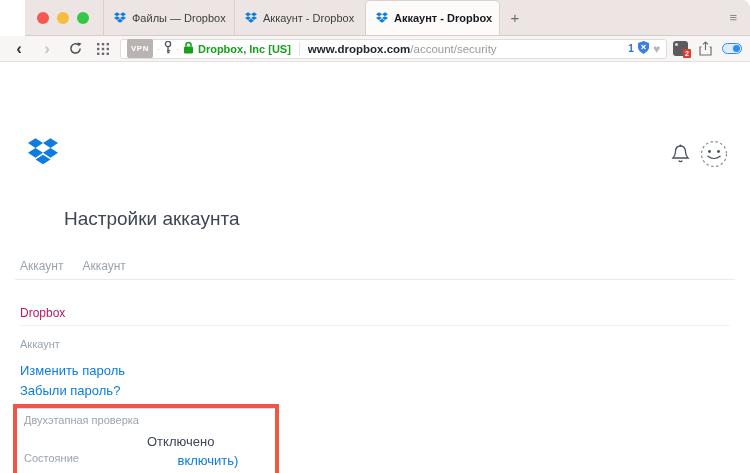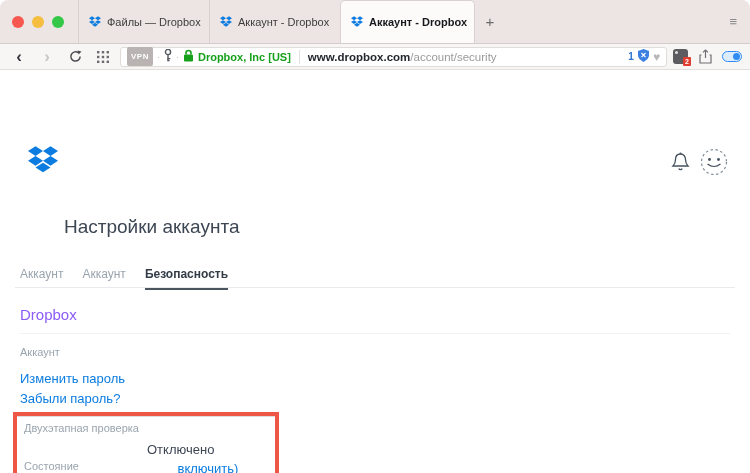--- a/index.html
+++ b/index.html
@@ -1,21 +1,21 @@
 <!DOCTYPE html>
 <html><head>
 <meta charset="utf-8">
 <style>
   * { margin:0; padding:0; box-sizing:border-box; }
   html,body { background:#fff; }
   body { font-family:"Liberation Sans", sans-serif; width:750px; height:473px; overflow:hidden; }
   .window { position:relative; width:750px; height:473px; border-radius:8px 8px 0 0; overflow:hidden; background:#fff; }
 
   
-  .tabbar { display:flex; align-items:stretch; height:44px; background:#ece5e3; border-bottom:1px solid #d4cdcb; }
+  .tabbar { display:flex; align-items:stretch; height:36px; background:#ece5e3; border-bottom:1px solid #d4cdcb;margin-left:25px; }
   .traffic { display:flex; align-items:center; gap:8px; padding:0 14px 0 12px; }
   .light { width:12px; height:12px; border-radius:50%; }
   .light.red { background:#f6574f; }
   .light.yellow { background:#f6be40; }
   .light.green { background:#34c748; }
   .tab { display:flex; align-items:center; gap:6px; width:131px; padding:0 10px; border-left:1px solid #d8d1cf; font-size:11px; color:#3d3d3d; white-space:nowrap; overflow:hidden; }
   .tab.active { width:135px; background:#fcfbfa; border-radius:5px 5px 0 0; border:1px solid #d8d1cf; border-bottom:none; font-weight:bold; color:#17191c; }
   .tab .favicon { flex:0 0 auto; display:flex; }
   .newtab { width:30px; display:flex; align-items:center; justify-content:center; color:#6b6b6b; font-size:15px; }
   .tab-spacer { flex:1; }
@@ -36,21 +36,21 @@
   .ext-btn { position:relative; width:15px; height:15px; background:#5b5b60; border-radius:3px; }
   .ext-btn .badge { position:absolute; right:-3px; bottom:-2px; background:#e03c2f; color:#fff; font-size:7px; font-weight:bold; padding:0 2px; border-radius:1px; line-height:9px; }
   .ext-btn .pin { position:absolute; left:2px; top:2px; width:3px; height:3px; background:#fff; border-radius:50%; opacity:.8;}
   .toggle { width:20px; height:11px; border:1px solid #2f8cf5; border-radius:6px; background:#dcecff; position:relative; }
   .toggle .knob { position:absolute; right:1px; top:1px; width:7px; height:7px; border-radius:50%; background:#2f8cf5; }
 
   
   .content { position:relative; height:418px; background:#fff; }
   .abs { position:absolute; }
   .h1 { font-size:19px; color:#3d4653; }
-  .section-h { font-size:15px; color:#8b5cf6; }
+  .section-h { font-size:12px; color:#be185d;margin-top:8px; }
   .small-label { font-size:11px; color:#9aa4ae; }
   .link { font-size:13px; color:#0b7ce0; cursor:pointer; }
   .pagetabs { left:20px; top:197px; display:flex; gap:19px; }
   .pagetab { font-size:12px; color:#9aa4ae; padding-bottom:7px; cursor:pointer; }
   .pagetab.active { color:#323b46; font-weight:bold; border-bottom:2px solid #4a5560; }
   .divider { height:1px; background:#e8eaed; }
   .hl-box { left:13px; top:342px; width:266px; height:92px; border:4px solid #ee5645; box-shadow:inset 0 1px 0 rgba(130,30,20,.25); }
   .hl-inner { position:relative; width:100%; height:100%; border-top:1px solid #dadde0; }
   .status-col { position:absolute; left:126px; top:0; width:130px; }
   .status-val { font-size:13px; color:#3d4653; }
@@ -219,21 +219,20 @@
           <circle cx="18.5" cy="11.5" r="1.4" fill="#46515e"></circle>
           <path d="M7.5 16 Q14 21 20.5 16" fill="none" stroke="#46515e" stroke-width="1.2"></path>
         </svg>
     </div>
 
     <div class="abs h1" style="left:20px; top:146px;margin-left:44px;">Настройки аккаунта</div>
 
     <div class="abs pagetabs">
       <div class="pagetab">Аккаунт</div>
       <div class="pagetab">Аккаунт</div>
-      <div class="pagetab active">Безопасность</div>
     </div>
     <div class="abs divider" style="left:15px; right:15px; top:217px;"></div>
 
     <div class="abs section-h" style="left:20px; top:236px;">Dropbox</div>
 
     <div class="abs divider" style="left:20px; right:20px; top:263px; background:#f0f2f4;"></div>
     <div class="abs small-label" style="left:20px; top:276px;">Аккаунт</div>
     <div class="abs link" style="left:20px; top:321px;">Забыли пароль?</div>
     <div class="abs link" style="left:20px; top:301px;">Изменить пароль</div>
 

